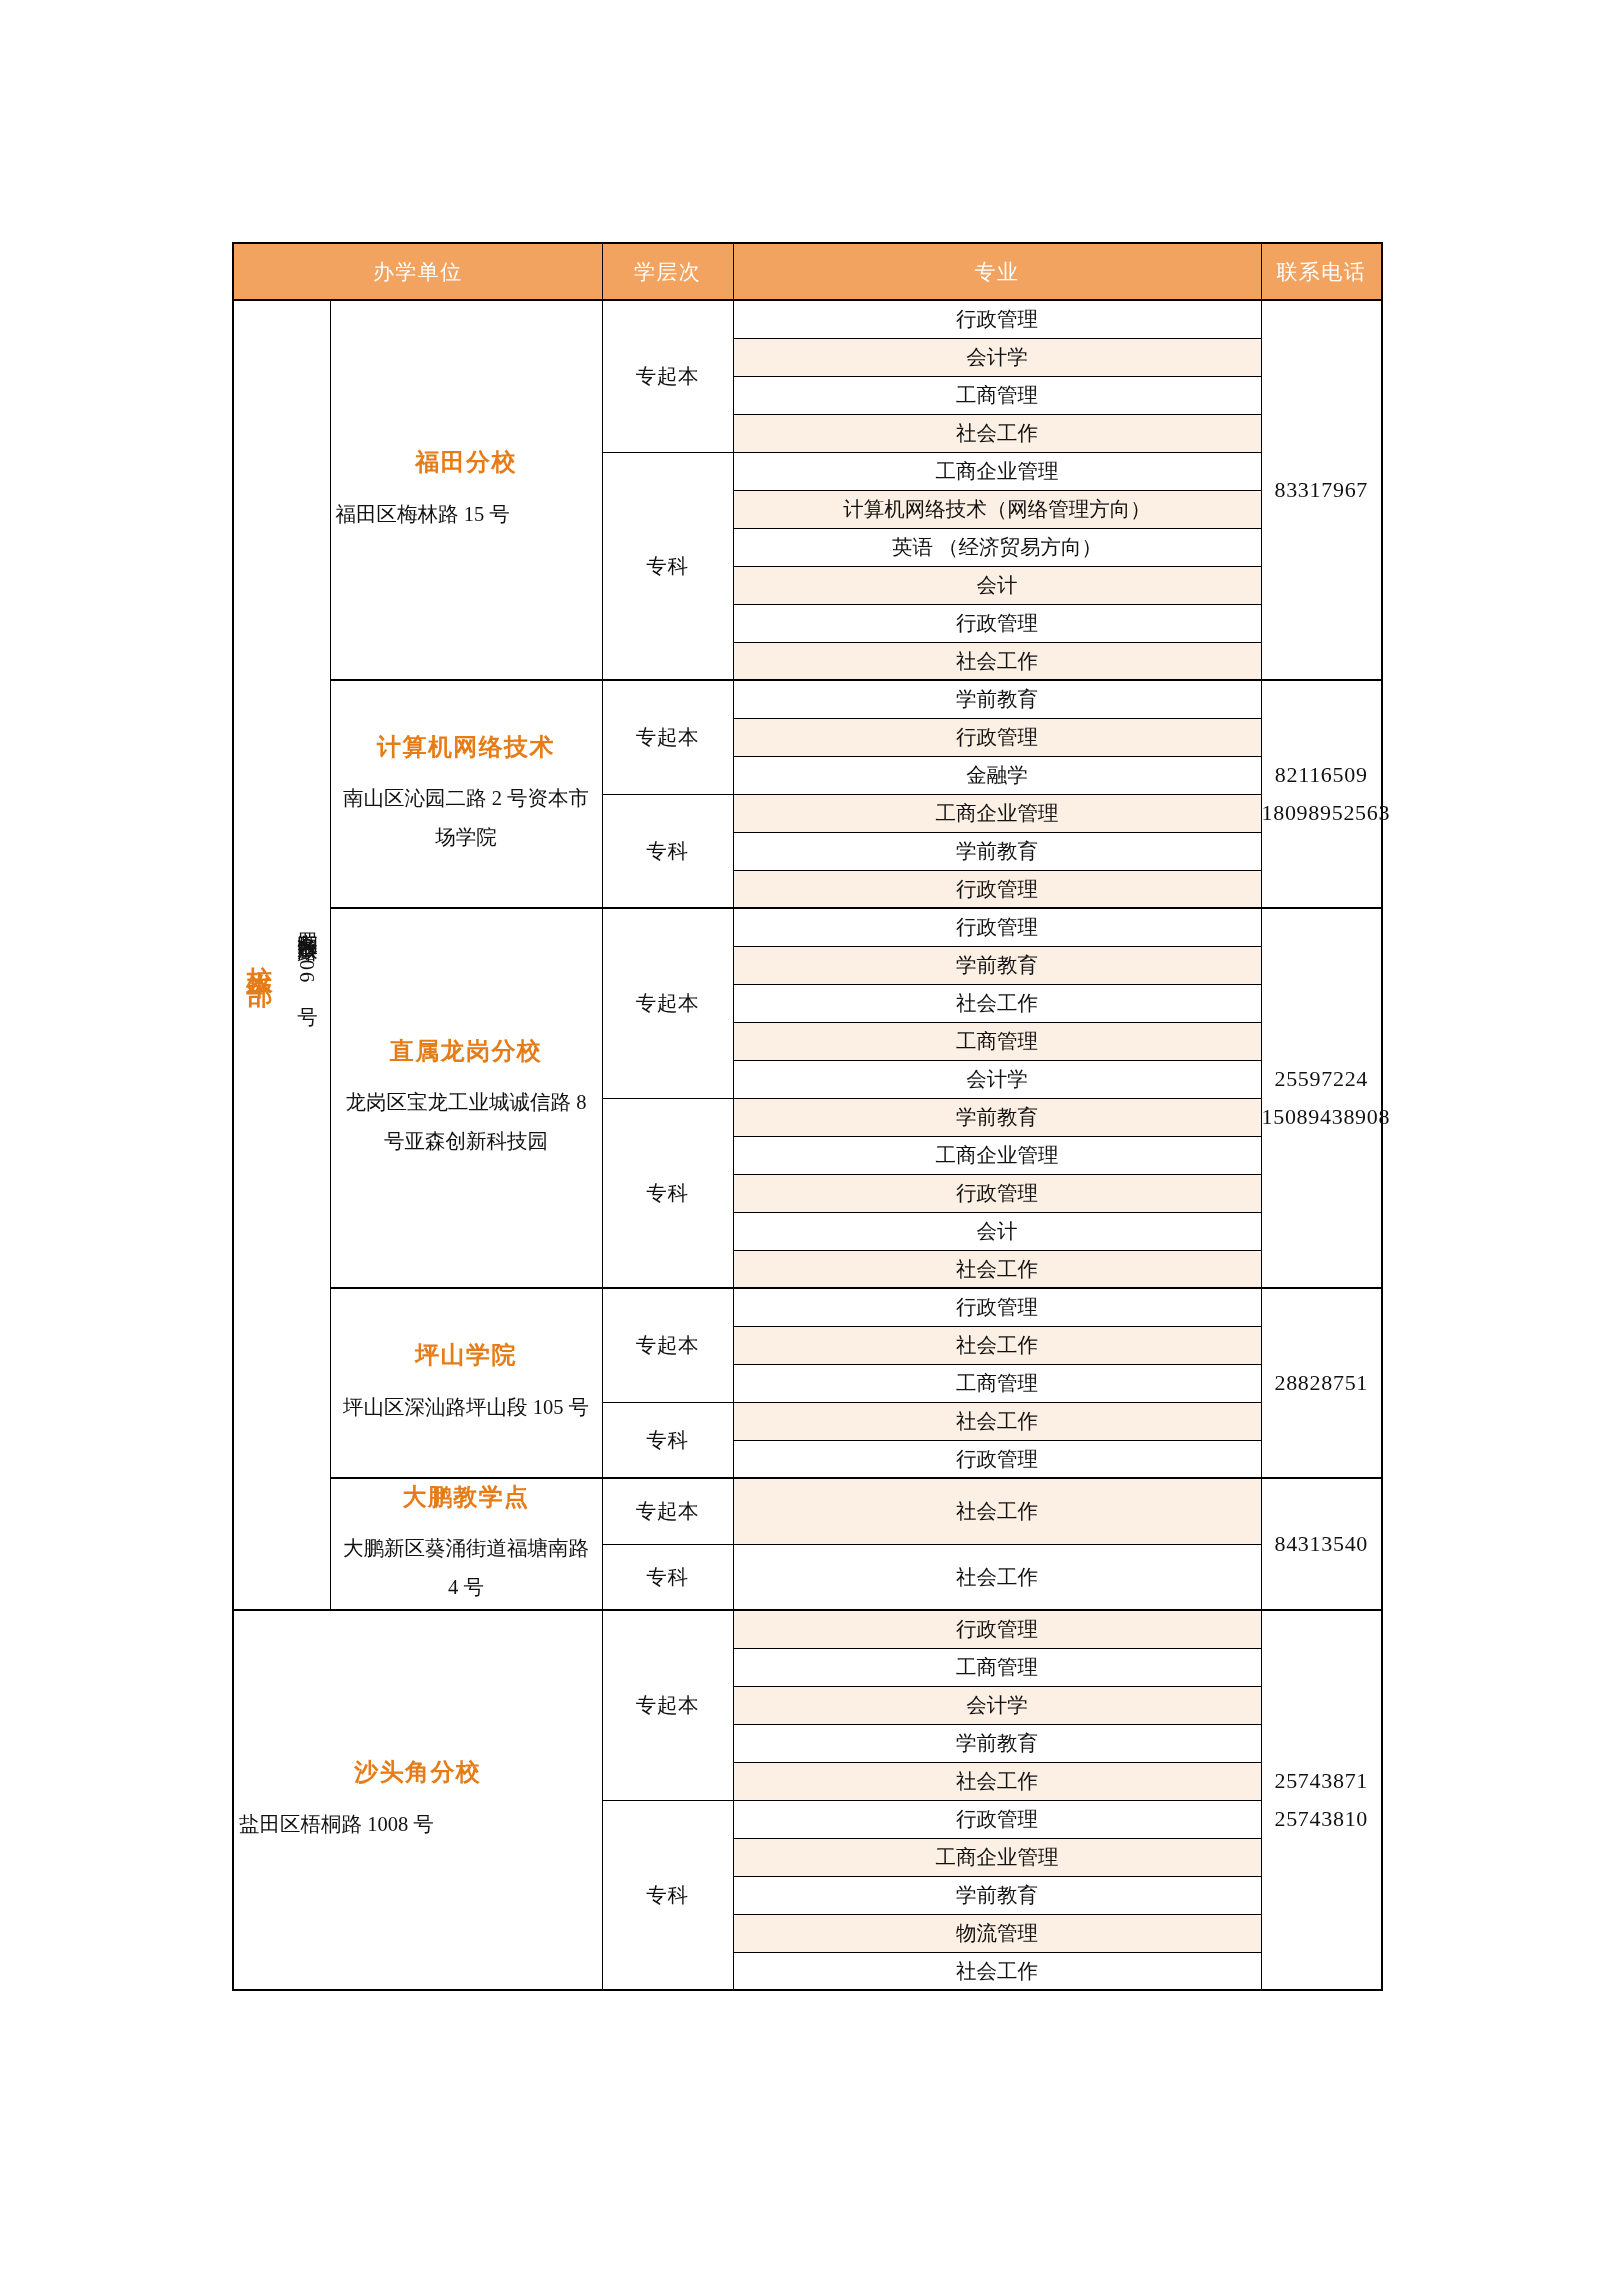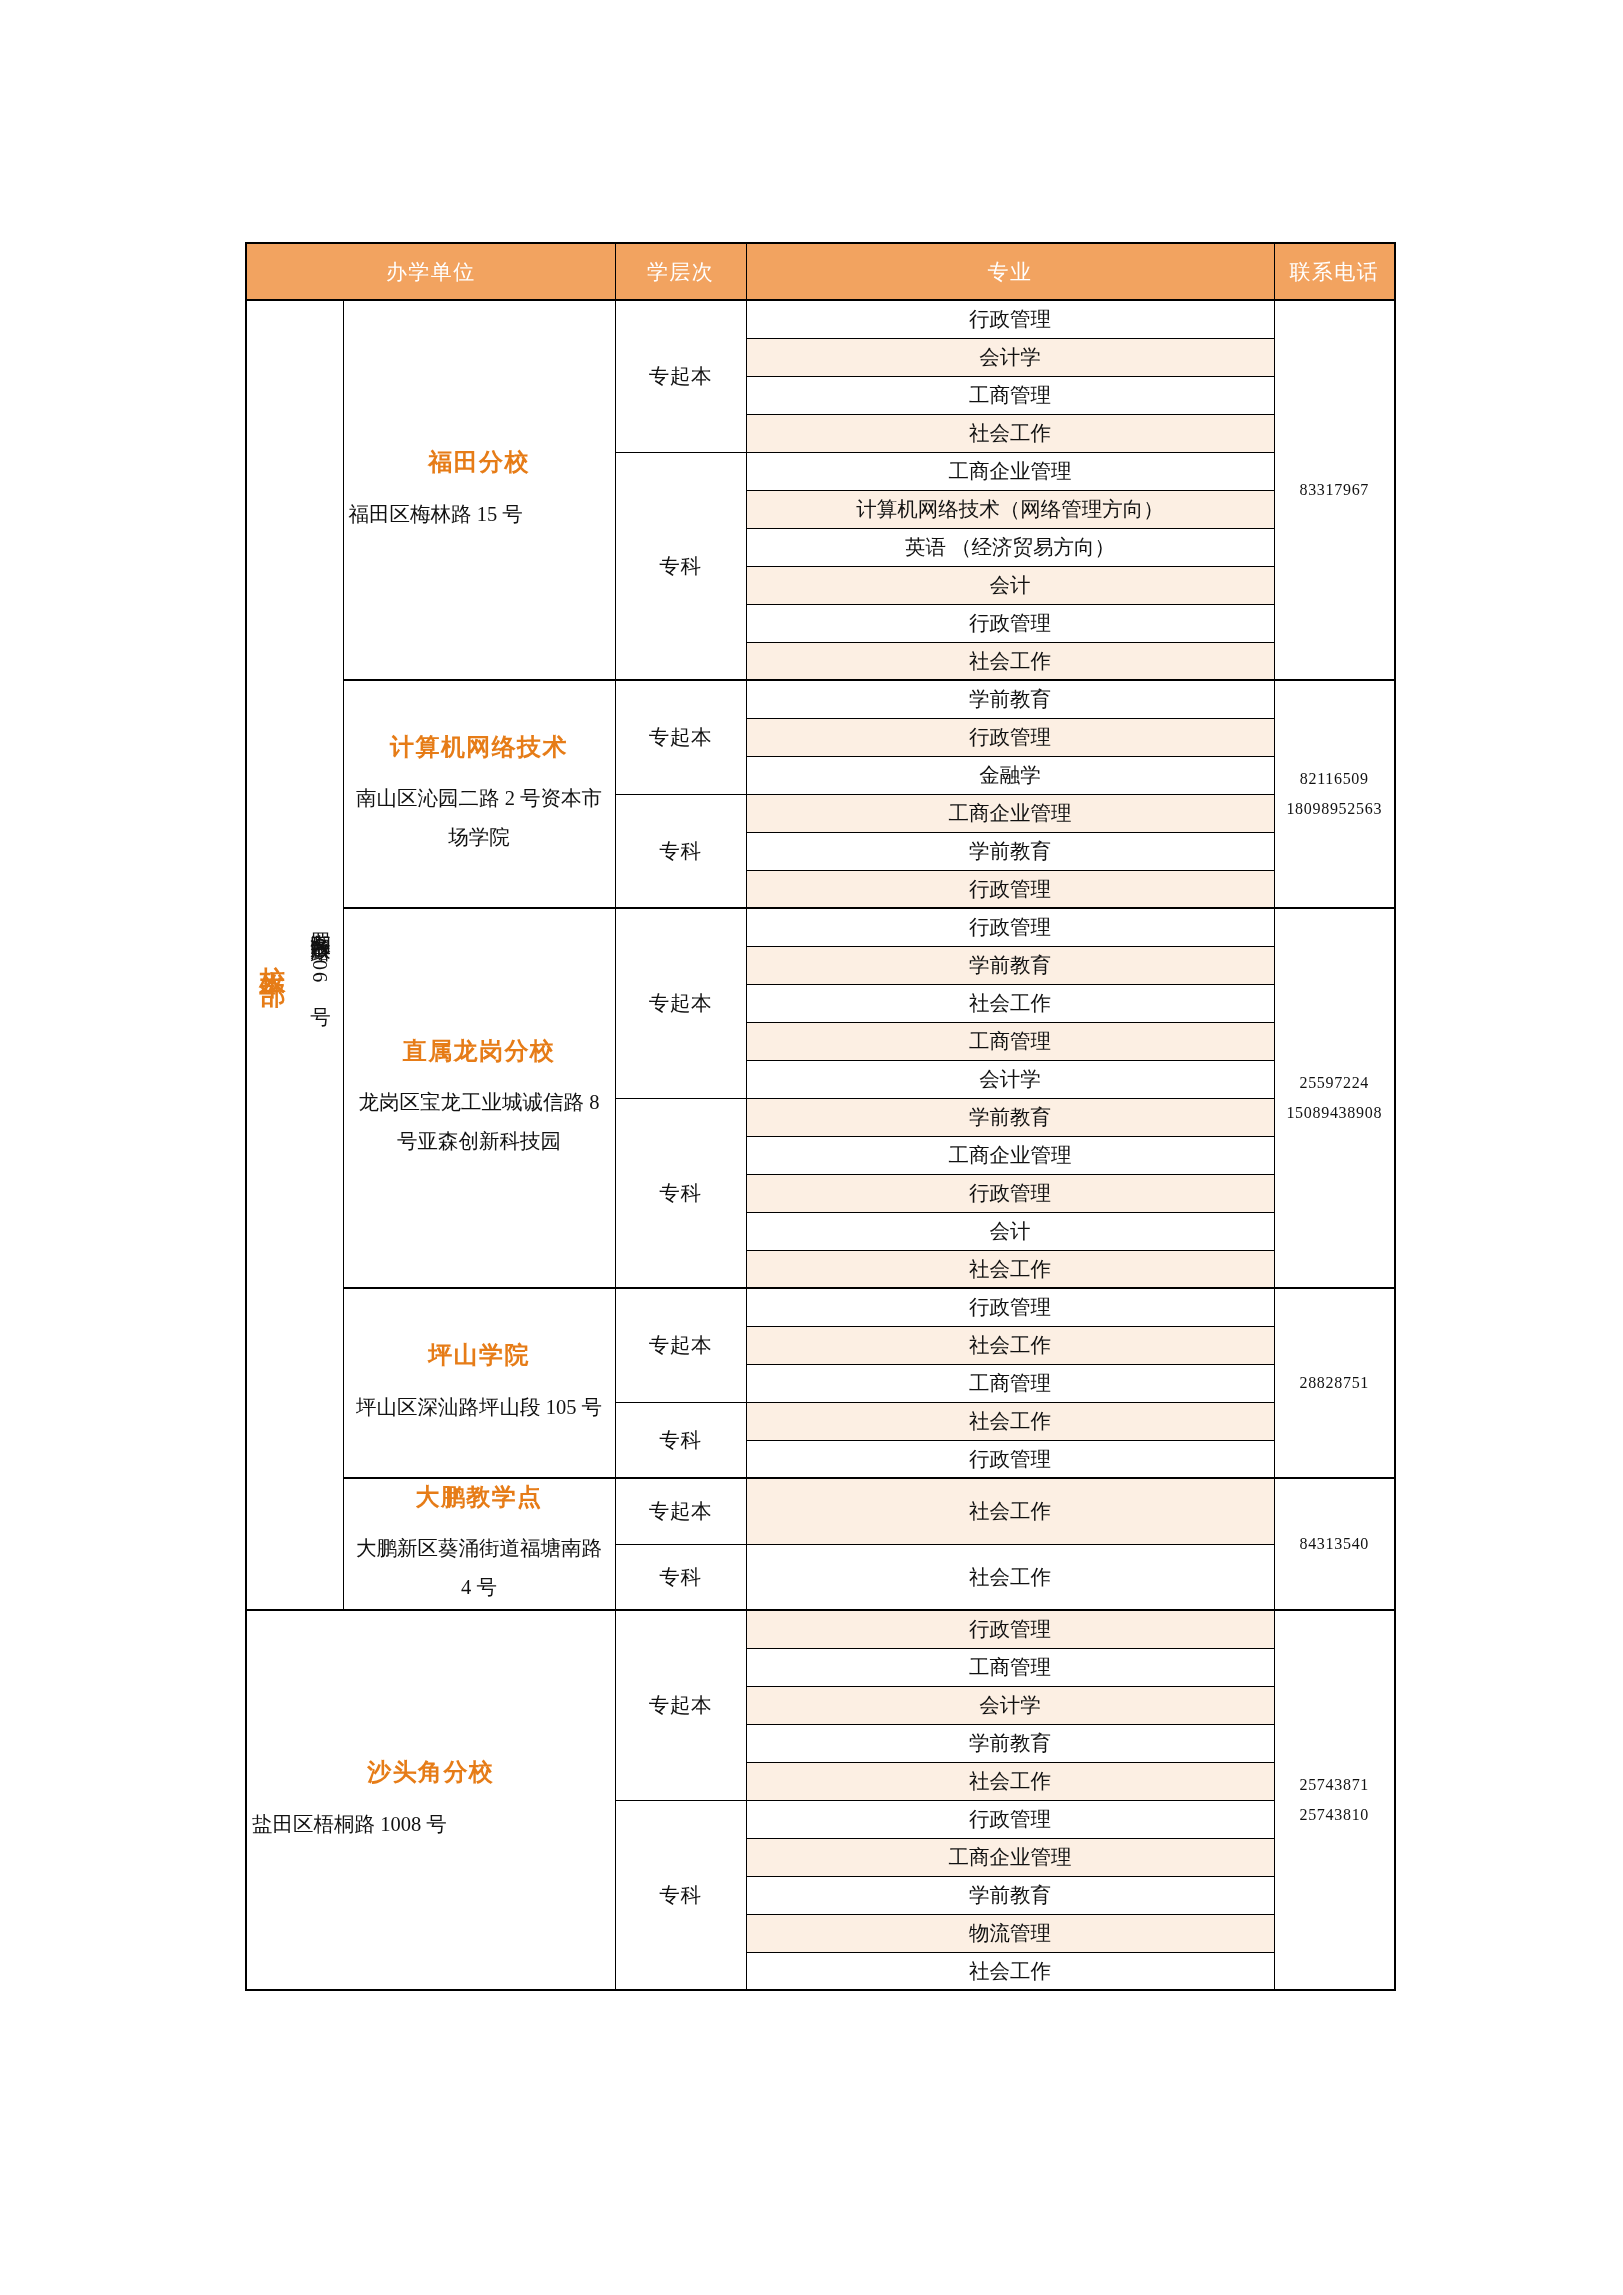--- a/index.html
+++ b/index.html
@@ -3,21 +3,21 @@
 <meta charset="utf-8">
 <style>
   :root{
     --header-bg:#F2A360; --stripe-bg:#FCEFE3; --accent:#E67C17;
     --border:#000000; --text:#111111; --header-text:#FFFFFF;
   }
   html,body{margin:0;padding:0;}
   body{width:1623px;height:2295px;background:#ffffff;
        font-family:"Liberation Serif","DejaVu Serif",serif;color:var(--text);}
   .page{position:relative;width:1623px;height:2295px;background:#ffffff;overflow:hidden;}
-  table.main{position:absolute;left:245px;top:242px;width:1149px;
+  table.main{position:absolute;left:232px;top:242px;width:1149px;
              border-collapse:collapse;table-layout:fixed;
              border:2px solid var(--border);}
   col.c1{width:97px}col.c2{width:272px}col.c3{width:131px}col.c4{width:528px}col.c5{width:121px}
   thead th{background:var(--header-bg);color:var(--header-text);
            font-size:21px;font-weight:normal;height:53px;text-align:center;
            vertical-align:middle;border:1.4px solid var(--border);
            border-bottom:2px solid var(--border);letter-spacing:1.4px;}
   tbody tr{height:38px;}
   tbody tr.branch-4{height:66px;}
   td{border:1.4px solid var(--border);text-align:center;vertical-align:middle;
@@ -33,21 +33,21 @@
   .campus-addr{writing-mode:vertical-rl;text-orientation:mixed;
                font-size:20.5px;letter-spacing:2px;}
   
   td.branch{padding:0 5px;}
   .branch-name{color:var(--accent);font-weight:bold;font-size:24px;
                letter-spacing:1.4px;margin-bottom:16.4px;}
   .branch-addr{font-size:20.5px;line-height:1.9;}
   .branch-addr.addr-left{text-align:center;}
   .branch-addr.addr-center{text-align:left;}
   
-  .phone-line{font-size:16px;margin:11.6px 0;letter-spacing:0.7px;}
+  .phone-line{font-size:22px;margin:11.6px 0;letter-spacing:0.7px;}
 </style>
 </head>
 <body>
 
 <div class="page">
   <table class="main">
     <colgroup>
       <col class="c1">
         <col class="c2">
         <col class="c3">

